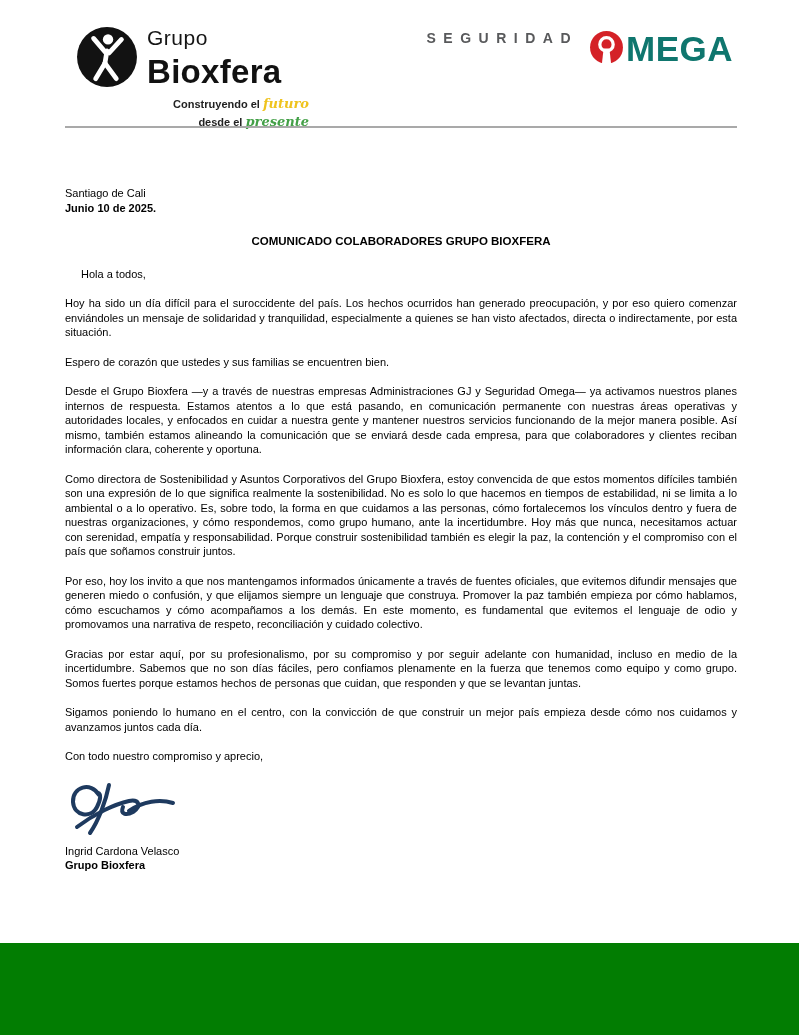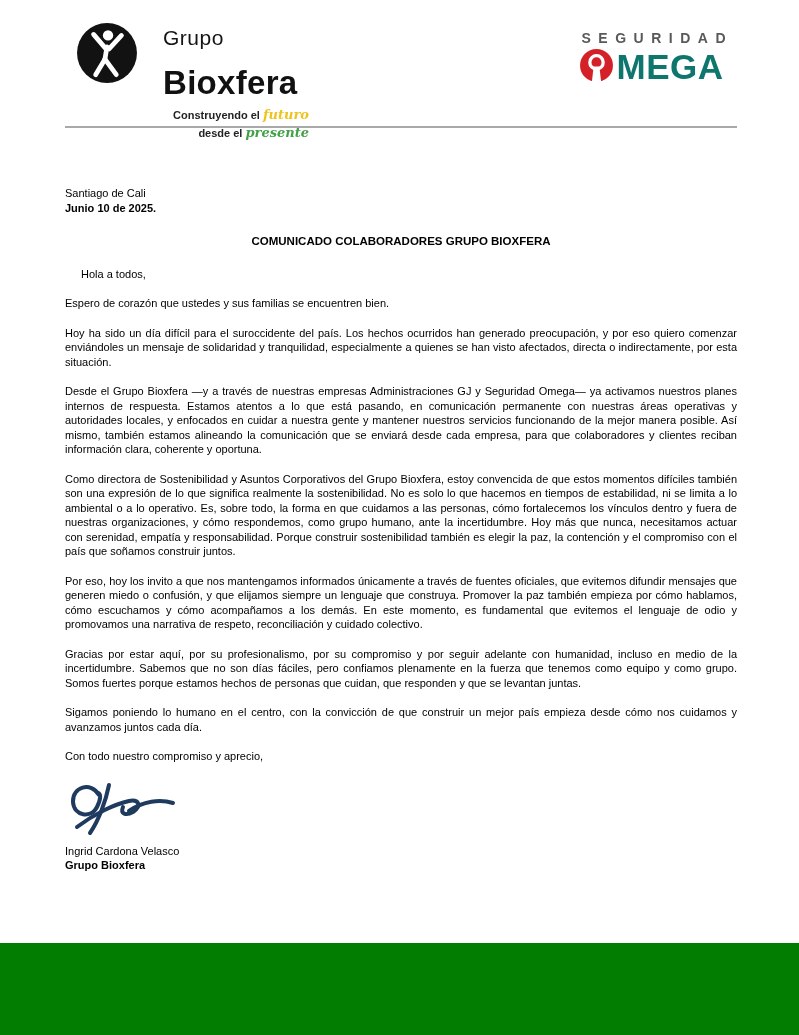--- a/index.html
+++ b/index.html
@@ -21,40 +21,40 @@
     background: #ffffff;
     font-family: "Liberation Sans", sans-serif;
     color: #000;
     overflow: hidden;
   }
 
   
   .header { position: absolute; top: 0; left: 0; right: 0; height: 127px; }
 
   .bioxfera-logo { position: absolute; left: 76px; top: 22px; }
-  .logo-row { display: flex; align-items: flex-start; gap: 25px; }
+  .logo-row { display: flex; align-items: flex-end; gap: 9px; }
   .person-badge svg { width: 62px; height: 62px; display: block; }
   .brand-text { padding-top: 5px; line-height: 1; }
   .brand-group { font-size: 21px; color: #151515; letter-spacing: 0.5px; }
-  .brand-name { font-size: 33px; font-weight: bold; color: #111; margin-top: 18px; letter-spacing: 0.3px; }
+  .brand-name { font-size: 33px; font-weight: bold; color: #111; margin-top: 7px; letter-spacing: 0.3px; }
   .tagline { margin-top: 7px; margin-left: 55px; width: 178px; text-align: right; font-size: 11px; font-weight: bold; color: #222; line-height: 1.35; }
   .script { font-family: "DejaVu Serif", serif; font-style: italic; font-weight: bold; font-size: 13px; }
   .script-yellow { color: var(--tagline-yellow); }
   .script-green { color: var(--tagline-green); }
 
   .right-logos { position: absolute; right: 66px; top: 30px; display: flex; align-items: center; gap: 24px; }
 
   .gj-logo { position: relative; width: 90px; height: 84px; }
   .gj-building { position: absolute; right: 4px; top: 0; }
   .gj-building path, .gj-building line { stroke: var(--gj-light); fill: none; }
   .gj-letters { position: absolute; left: 0; bottom: -4px; font-weight: bold; font-size: 54px; line-height: 1; letter-spacing: -2px; }
   .gj-g { color: var(--gj-dark); }
   .gj-j { color: var(--gj-light); }
 
-  .omega-logo { display: flex; flex-direction: column; align-items: flex-start; gap: 2px; }
+  .omega-logo { display: flex; flex-direction: row; align-items: flex-start; gap: 10px; }
   .omega-top { font-size: 14px; font-weight: bold; letter-spacing: 7.5px; color: var(--seguridad-gray); padding-left: 3px; }
   .omega-word { display: flex; align-items: center; }
   .omega-icon svg { width: 37px; height: 37px; display: block; }
   .omega-circle { fill: var(--omega-red); }
   .omega-rest { font-size: 35px; font-weight: bold; color: #0f766e; line-height: 1; margin-left: 1px; letter-spacing: 0.5px; }
 
   .divider { position: absolute; left: 65px; right: 62px; top: 126px; border-top: 2px solid var(--divider-gray); }
 
   
   .content {
@@ -133,22 +133,22 @@
 </div>
 
 <div class="content">
   <p class="city">Santiago de Cali</p>
   <p class="date">Junio 10 de 2025.</p>
 
   <p class="title">COMUNICADO COLABORADORES GRUPO BIOXFERA</p>
 
   <p class="greeting">Hola a todos,</p>
 
+  <p class="para">Hoy ha sido un día difícil para el suroccidente del país. Los hechos ocurridos han generado preocupación, y por eso quiero comenzar enviándoles un mensaje de solidaridad y tranquilidad, especialmente a quienes se han visto afectados, directa o indirectamente, por esta situación.</p>
   <p class="para">Espero de corazón que ustedes y sus familias se encuentren bien.</p>
-  <p class="para">Hoy ha sido un día difícil para el suroccidente del país. Los hechos ocurridos han generado preocupación, y por eso quiero comenzar enviándoles un mensaje de solidaridad y tranquilidad, especialmente a quienes se han visto afectados, directa o indirectamente, por esta situación.</p>
   <p class="para">Desde el Grupo Bioxfera —y a través de nuestras empresas Administraciones GJ y Seguridad Omega— ya activamos nuestros planes internos de respuesta. Estamos atentos a lo que está pasando, en comunicación permanente con nuestras áreas operativas y autoridades locales, y enfocados en cuidar a nuestra gente y mantener nuestros servicios funcionando de la mejor manera posible. Así mismo, también estamos alineando la comunicación que se enviará desde cada empresa, para que colaboradores y clientes reciban información clara, coherente y oportuna.</p>
   <p class="para">Como directora de Sostenibilidad y Asuntos Corporativos del Grupo Bioxfera, estoy convencida de que estos momentos difíciles también son una expresión de lo que significa realmente la sostenibilidad. No es solo lo que hacemos en tiempos de estabilidad, ni se limita a lo ambiental o a lo operativo. Es, sobre todo, la forma en que cuidamos a las personas, cómo fortalecemos los vínculos dentro y fuera de nuestras organizaciones, y cómo respondemos, como grupo humano, ante la incertidumbre. Hoy más que nunca, necesitamos actuar con serenidad, empatía y responsabilidad. Porque construir sostenibilidad también es elegir la paz, la contención y el compromiso con el país que soñamos construir juntos.</p>
   <p class="para">Por eso, hoy los invito a que nos mantengamos informados únicamente a través de fuentes oficiales, que evitemos difundir mensajes que generen miedo o confusión, y que elijamos siempre un lenguaje que construya. Promover la paz también empieza por cómo hablamos, cómo escuchamos y cómo acompañamos a los demás. En este momento, es fundamental que evitemos el lenguaje de odio y promovamos una narrativa de respeto, reconciliación y cuidado colectivo.</p>
   <p class="para">Gracias por estar aquí, por su profesionalismo, por su compromiso y por seguir adelante con humanidad, incluso en medio de la incertidumbre. Sabemos que no son días fáciles, pero confiamos plenamente en la fuerza que tenemos como equipo y como grupo. Somos fuertes porque estamos hechos de personas que cuidan, que responden y que se levantan juntas.</p>
   <p class="para">Sigamos poniendo lo humano en el centro, con la convicción de que construir un mejor país empieza desde cómo nos cuidamos y avanzamos juntos cada día.</p>
 
   <p class="closing">Con todo nuestro compromiso y aprecio,</p>
 
   <div class="signature-block">
     <svg width="120" height="62" viewBox="0 0 120 62">

